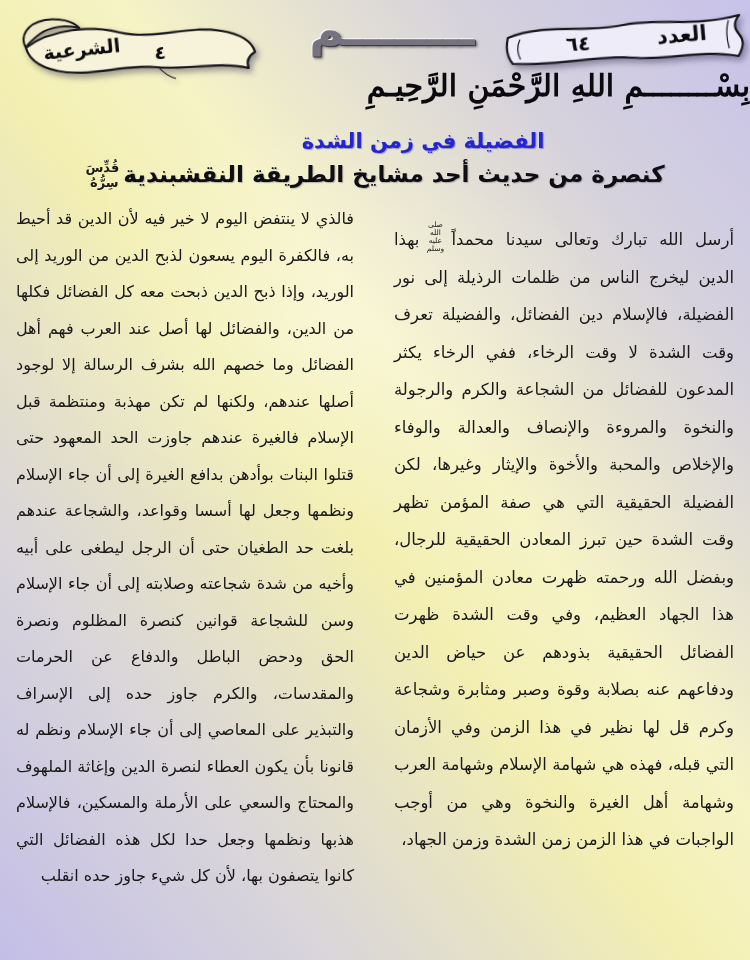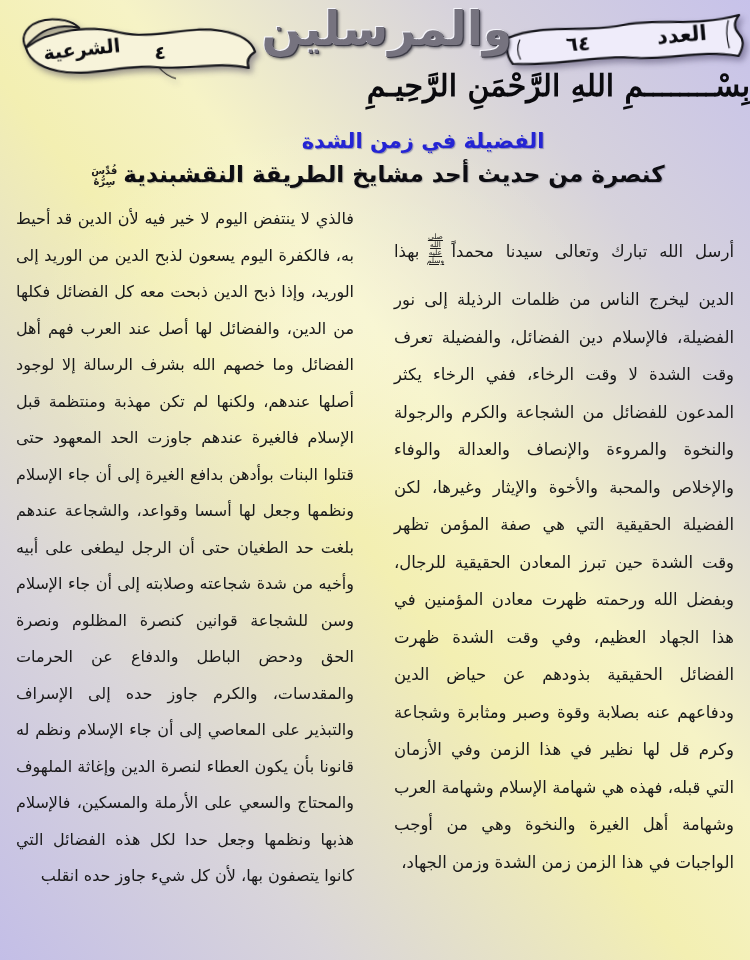--- a/index.html
+++ b/index.html
@@ -41,26 +41,26 @@
     text-shadow:1px 1px 1px rgba(80,80,140,0.55);
     padding-left:48px;
   }
   .article-subtitle{
     position:absolute;top:161px;left:0;width:100%;text-align:center;
     font-size:23px;font-weight:bold;color:#0d0d12;
     text-shadow:1px 1px 1px rgba(70,70,90,0.35);
   }
   .honorific{
     display:inline-block;vertical-align:middle;text-align:center;
-    font-size:10px;line-height:1.1;font-weight:bold;color:#1a1a1a;
+    font-size:13px;line-height:1.1;font-weight:bold;color:#1a1a1a;
     width:30px;margin:0 4px;text-shadow:none;
   }
   .honorific-inline{
     display:inline-block;vertical-align:-6px;text-align:center;
-    font-size:7.5px;line-height:1.08;width:26px;margin:16px 3px;color:#1a1a1a;text-decoration:underline;
+    font-size:7.5px;line-height:1.08;width:26px;margin:4px 3px;color:#1a1a1a;
   }
   
   .columns{
     position:absolute;top:201px;right:16px;left:16px;
     display:flex;gap:40px;direction:rtl;
   }
   .col{color:#191919;text-align:justify;}
   .col p{margin:0;}
   .col-right{width:340px;font-size:16.5px;line-height:37.5px;}
   .col-left{flex:1;font-size:16px;line-height:36.5px;}
@@ -85,21 +85,21 @@
     <svg width="250" height="80" viewBox="0 0 250 80">
       <path d="M18 34 C 12 22, 20 10, 38 7 C 52 5, 66 9, 72 16 C 58 12, 42 14, 32 21 C 25 26, 20 30, 18 34 Z" fill="#efe9c8" stroke="#16161c" stroke-width="2" stroke-linejoin="round"></path>
       <path d="M18 34 C 44 16, 84 14, 112 22 C 146 31, 180 17, 214 24 C 234 28, 244 36, 247 46 C 240 50, 238 56, 240 62 C 210 54, 178 62, 148 58 C 116 54, 88 64, 58 60 C 38 57, 22 50, 18 34 Z" fill="#f7f3da" stroke="#16161c" stroke-width="2.2" stroke-linejoin="round"></path>
       <path d="M150 58 Q 157 67 167 70" fill="none" stroke="#16161c" stroke-width="1.2"></path>
       <text x="74" y="44" text-anchor="middle" font-size="19" transform="rotate(-4 74 40)">الشرعية</text>
       <text x="152" y="50" text-anchor="middle" font-size="19">٤</text>
     </svg>
   </div>
 
   <div class="logo">
-    <div class="logo-title">والمرسلين</div>
+    <div class="logo-title">ــــــــم</div>
   </div>
 
   <div class="bismillah">بِسْــــــــمِ اللهِ الرَّحْمَنِ الرَّحِيـمِ</div>
 
   <div class="article-title">الفضيلة في زمن الشدة</div>
   <div class="article-subtitle">
     <span>كنصرة من حديث أحد مشايخ الطريقة النقشبندية</span><span class="honorific">قُدِّسَ سِرُّهُ</span>
   </div>
 
   <div class="columns">

